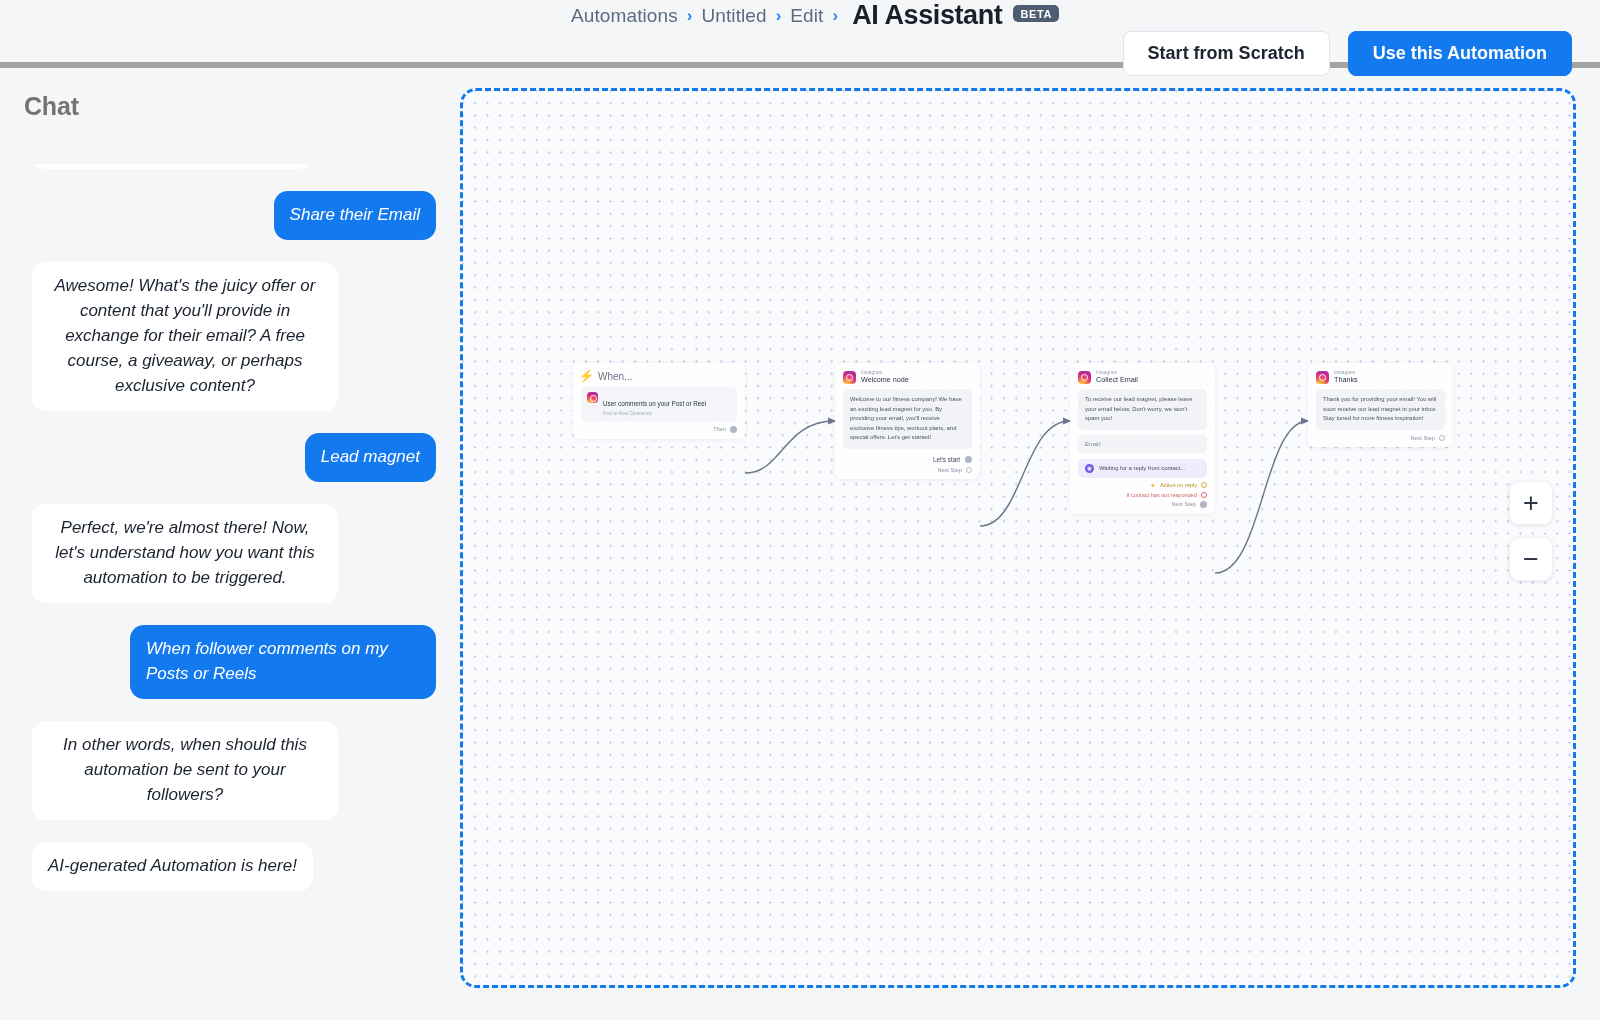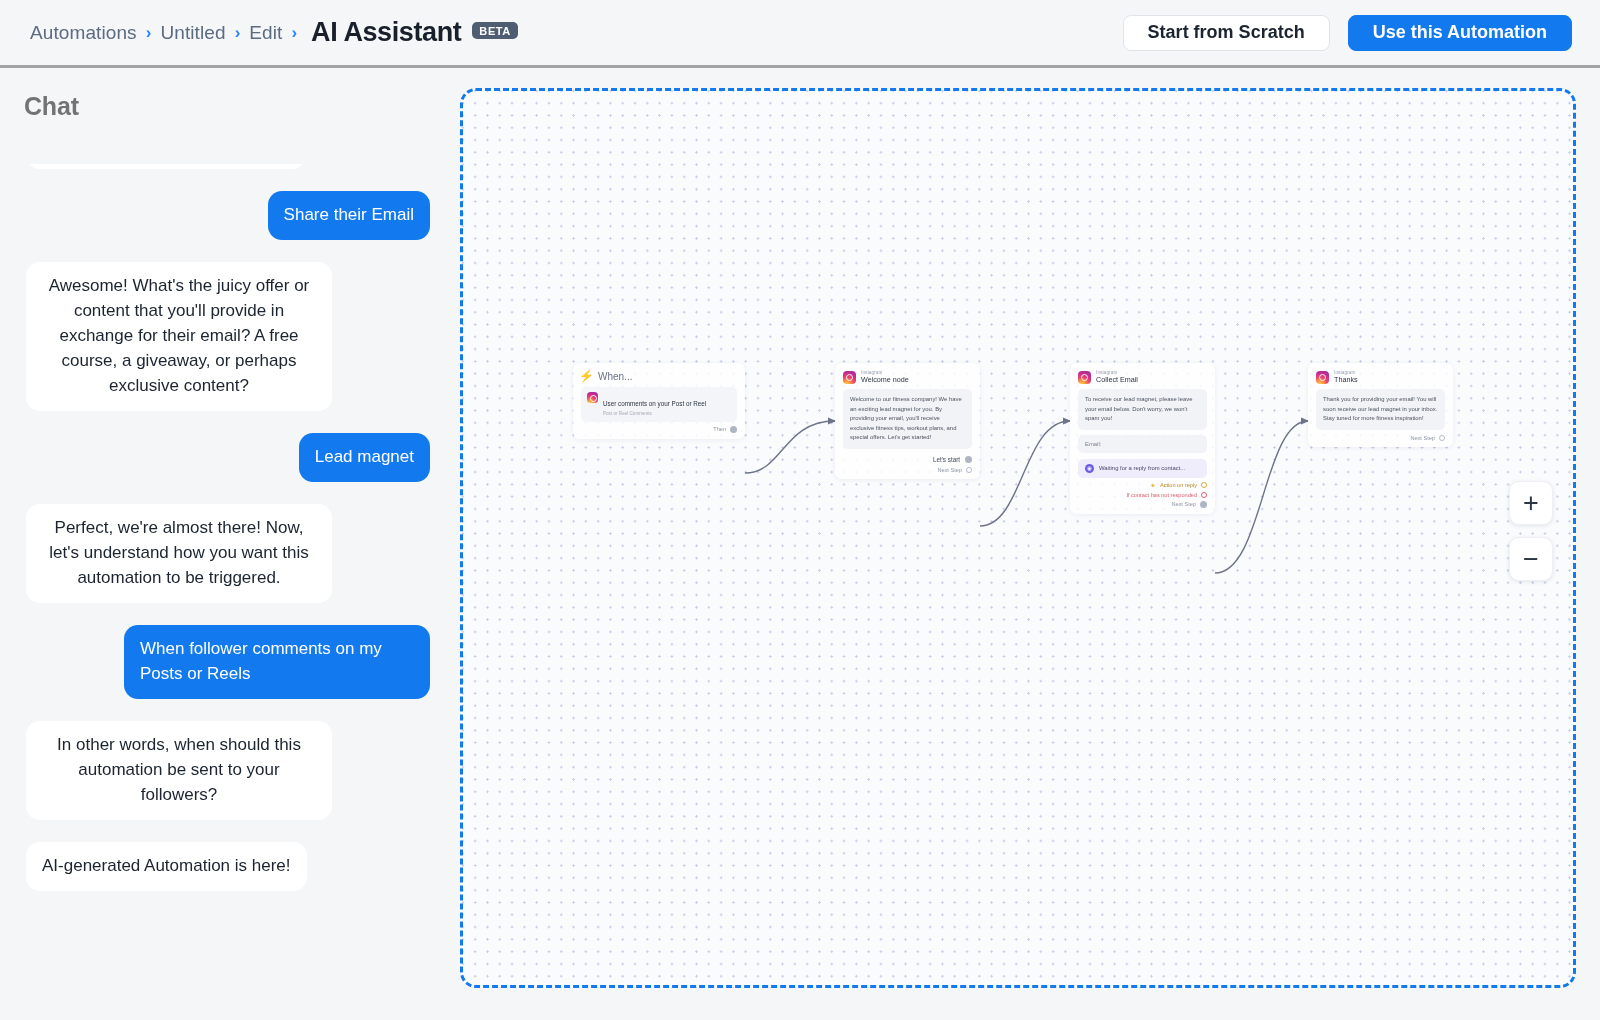--- a/index.html
+++ b/index.html
@@ -8,22 +8,22 @@
     font-family: "Liberation Sans", sans-serif;
     background: #f4f6f8;
     overflow: hidden;
     -webkit-font-smoothing: antialiased;
   }
 
   
   .header {
     position: absolute; left: 0; top: 0; width: 1600px; height: 68px;
     background: #f4f6f8;
-    border-bottom: 3px solid #a3a3a3;
-    display: flex; align-items: center;
+    border-bottom: 6px solid #a3a3a3;
+    display: flex; align-items: center; flex-direction: column;
   }
   .breadcrumb { display: flex; align-items: center; margin-left: 30px; gap: 9px; }
   .crumb {
     font-size: 19px; color: #5b6b80; letter-spacing: 0.1px;
     white-space: nowrap;
   }
   .crumb-sep { color: #2684ff; font-size: 17px; font-weight: 600; line-height: 1; }
   .crumb-current {
     font-size: 27px; font-weight: 700; color: #18202b;
     letter-spacing: -0.4px; margin-left: 5px;
@@ -32,42 +32,42 @@
     display: inline-block; margin-left: 11px; padding: 3px 7px 2px;
     background: #4e5d72; color: #ffffff; border-radius: 5px;
     font-size: 11px; font-weight: 700; letter-spacing: 0.6px;
     vertical-align: 6px;
   }
   .header-actions {
     margin-left: auto; margin-right: 28px; display: flex; align-items: center; gap: 18px;
   }
   .btn {
     border-radius: 8px; font-size: 18px; font-weight: 600;
-    padding: 0 24px; height: 36px; display: flex; align-items: center;
+    padding: 0 24px; height: 45px; display: flex; align-items: center;
     justify-content: center; cursor: pointer; white-space: nowrap;
   }
   .btn-ghost {
     background: #ffffff; color: #1b2430; border: 1px solid #dfe4ea;
   }
   .btn-primary {
     background: #1379ee; color: #ffffff; border: 1px solid #1379ee;
   }
 
   
   .chat-panel {
     position: absolute; left: 0; top: 68px; width: 452px; height: 952px;
     background: #f4f6f8; overflow: hidden;
   }
   .chat-title {
     font-size: 25px; font-weight: 700; color: #737373;
     margin: 24px 0 0 24px; letter-spacing: -0.2px;
   }
   .chat-stream {
-    position: absolute; left: 2px; top: 74px; width: 452px; height: 878px;
-    padding: 0 24px; overflow: hidden;
+    position: absolute; left: 8px; top: 74px; width: 452px; height: 878px;
+    padding: 0 24px; overflow: hidden; font-style: italic;
   }
   .msg-row { display: flex; margin-bottom: 22px; }
   .msg-row.bot { justify-content: flex-start; }
   .msg-row.user { justify-content: flex-end; }
   .bubble {
     max-width: 306px; font-size: 17px; line-height: 1.47;
     padding: 12px 16px; border-radius: 14px; word-wrap: break-word;
   }
   .bubble.bot {
     background: #ffffff; color: #1b2430; text-align: center;

